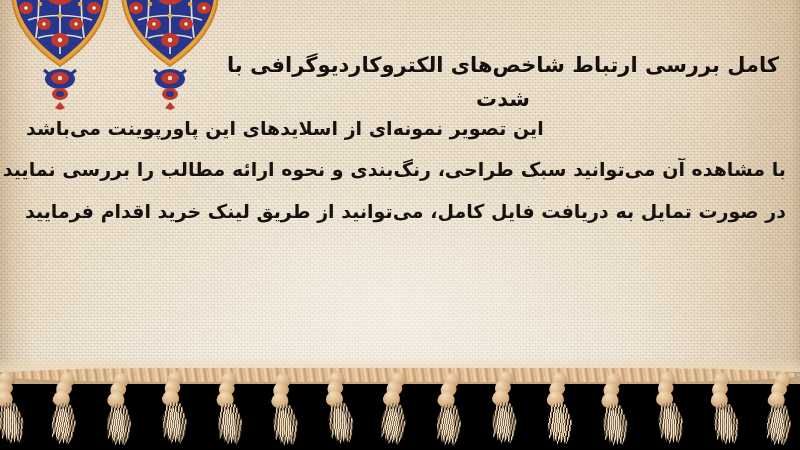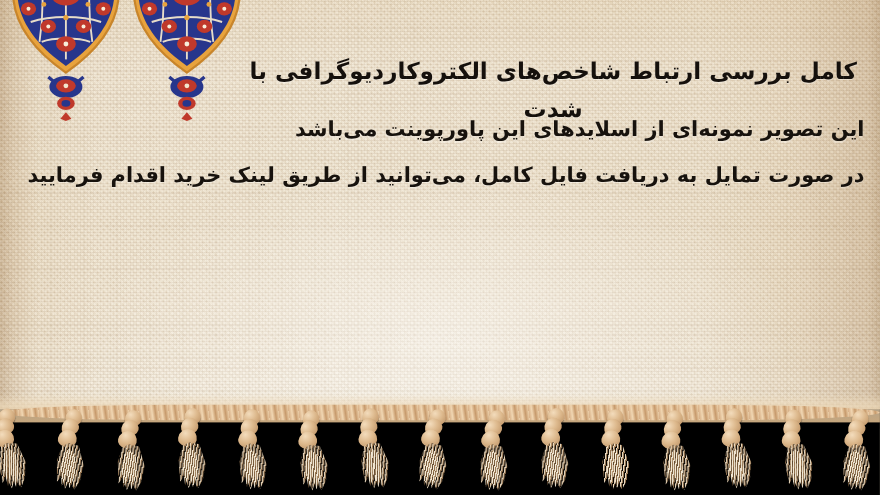--- a/index.html
+++ b/index.html
@@ -190,23 +190,23 @@
     font-size: 21px;
     font-weight: 700;
     color: #15100c;
     line-height: 1.62;
     letter-spacing: 0.2px;
     text-shadow: 0 1px 0 rgba(255,255,255,0.35);
   }
   .body-block {
     position: absolute;
     left: 26px;
-    top: 98px;
+    top: 108px;
     width: 760px;
-    text-align: right;
+    text-align: left;
     direction: rtl;
   }
   .body-line {
     font-size: 19px;
     font-weight: 600;
     color: #17120d;
     line-height: 2.18;
     letter-spacing: 0.1px;
     text-shadow: 0 1px 0 rgba(255,255,255,0.30);
     white-space: nowrap;
@@ -454,16 +454,17 @@
       <path d="M54 160 L49 166 L54 168 L59 166 Z" fill="#c0392b"></path>
     </svg>
   </div>
 
   <div class="title-block">
     <div class="title-line">کامل بررسی ارتباط شاخص‌های الکتروکاردیوگرافی با شدت</div>
   </div>
 
   <div class="body-block">
     <div class="body-line">این تصویر نمونه‌ای از اسلایدهای این پاورپوینت می‌باشد</div>
+    <div class="body-line">با مشاهده آن می‌توانید سبک طراحی، رنگ‌بندی و نحوه ارائه مطالب را بررسی نمایید</div>
     <div class="body-line">در صورت تمایل به دریافت فایل کامل، می‌توانید از طریق لینک خرید اقدام فرمایید</div>
   </div>
 
 </div>
 
 </body></html>

